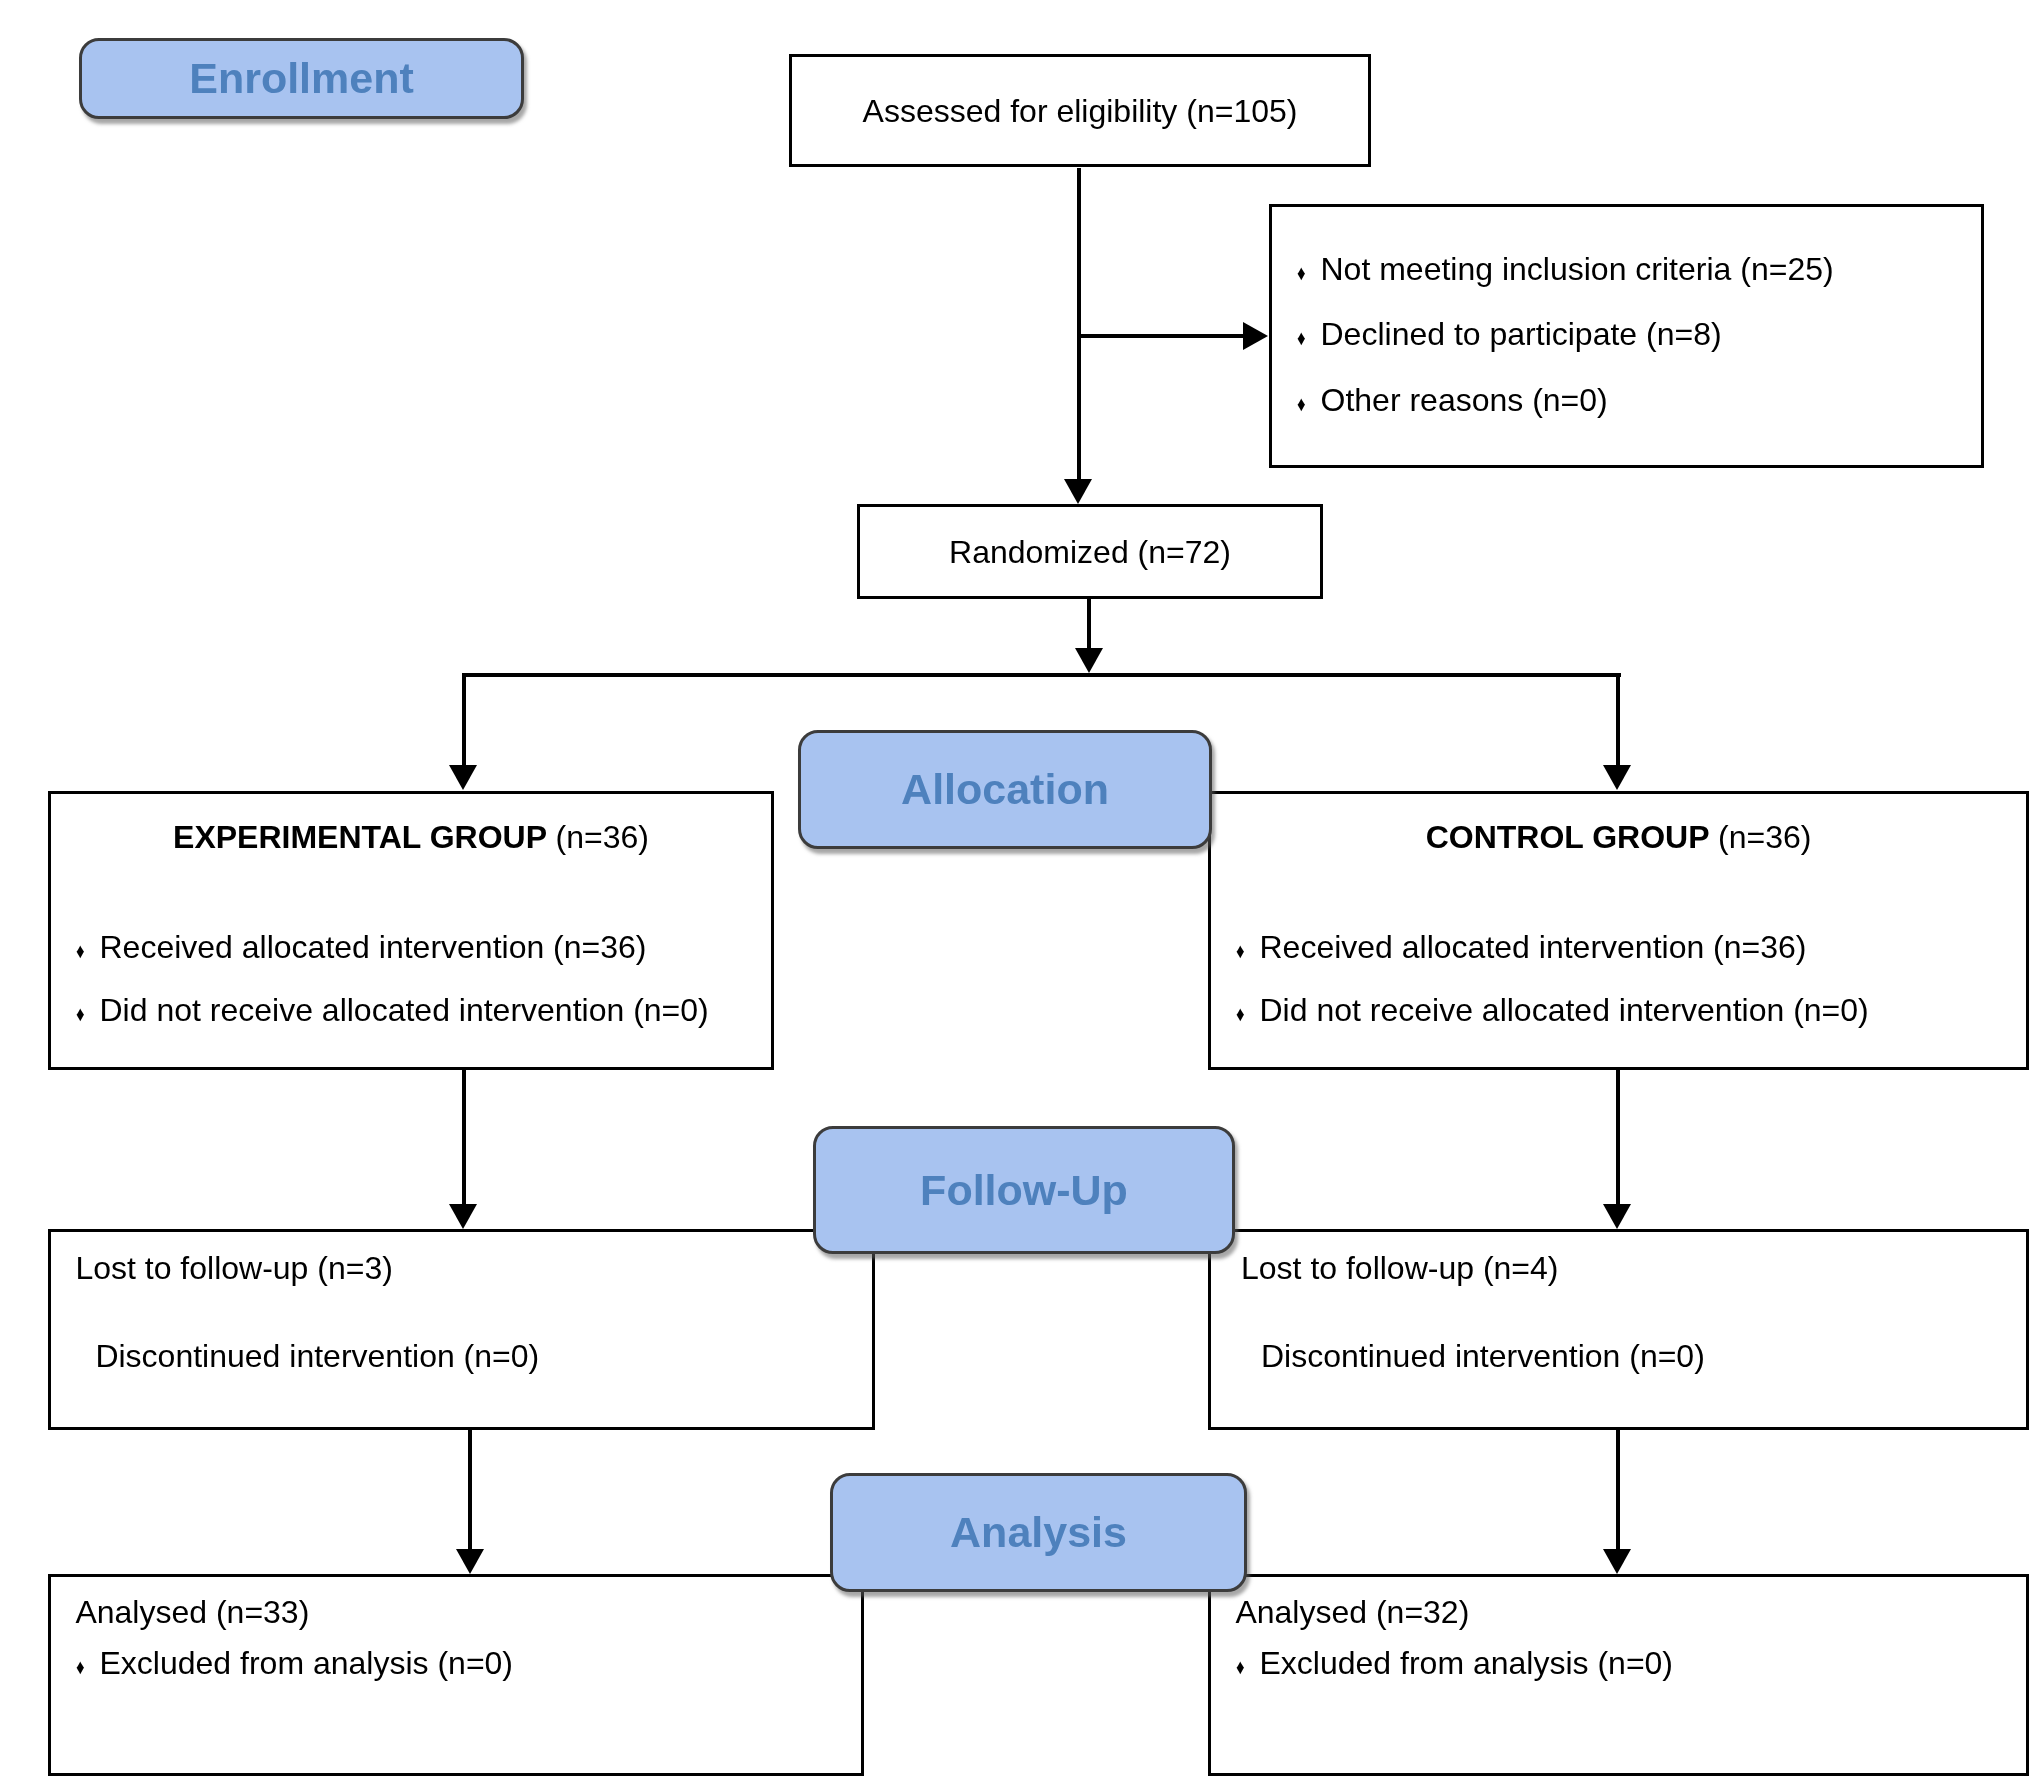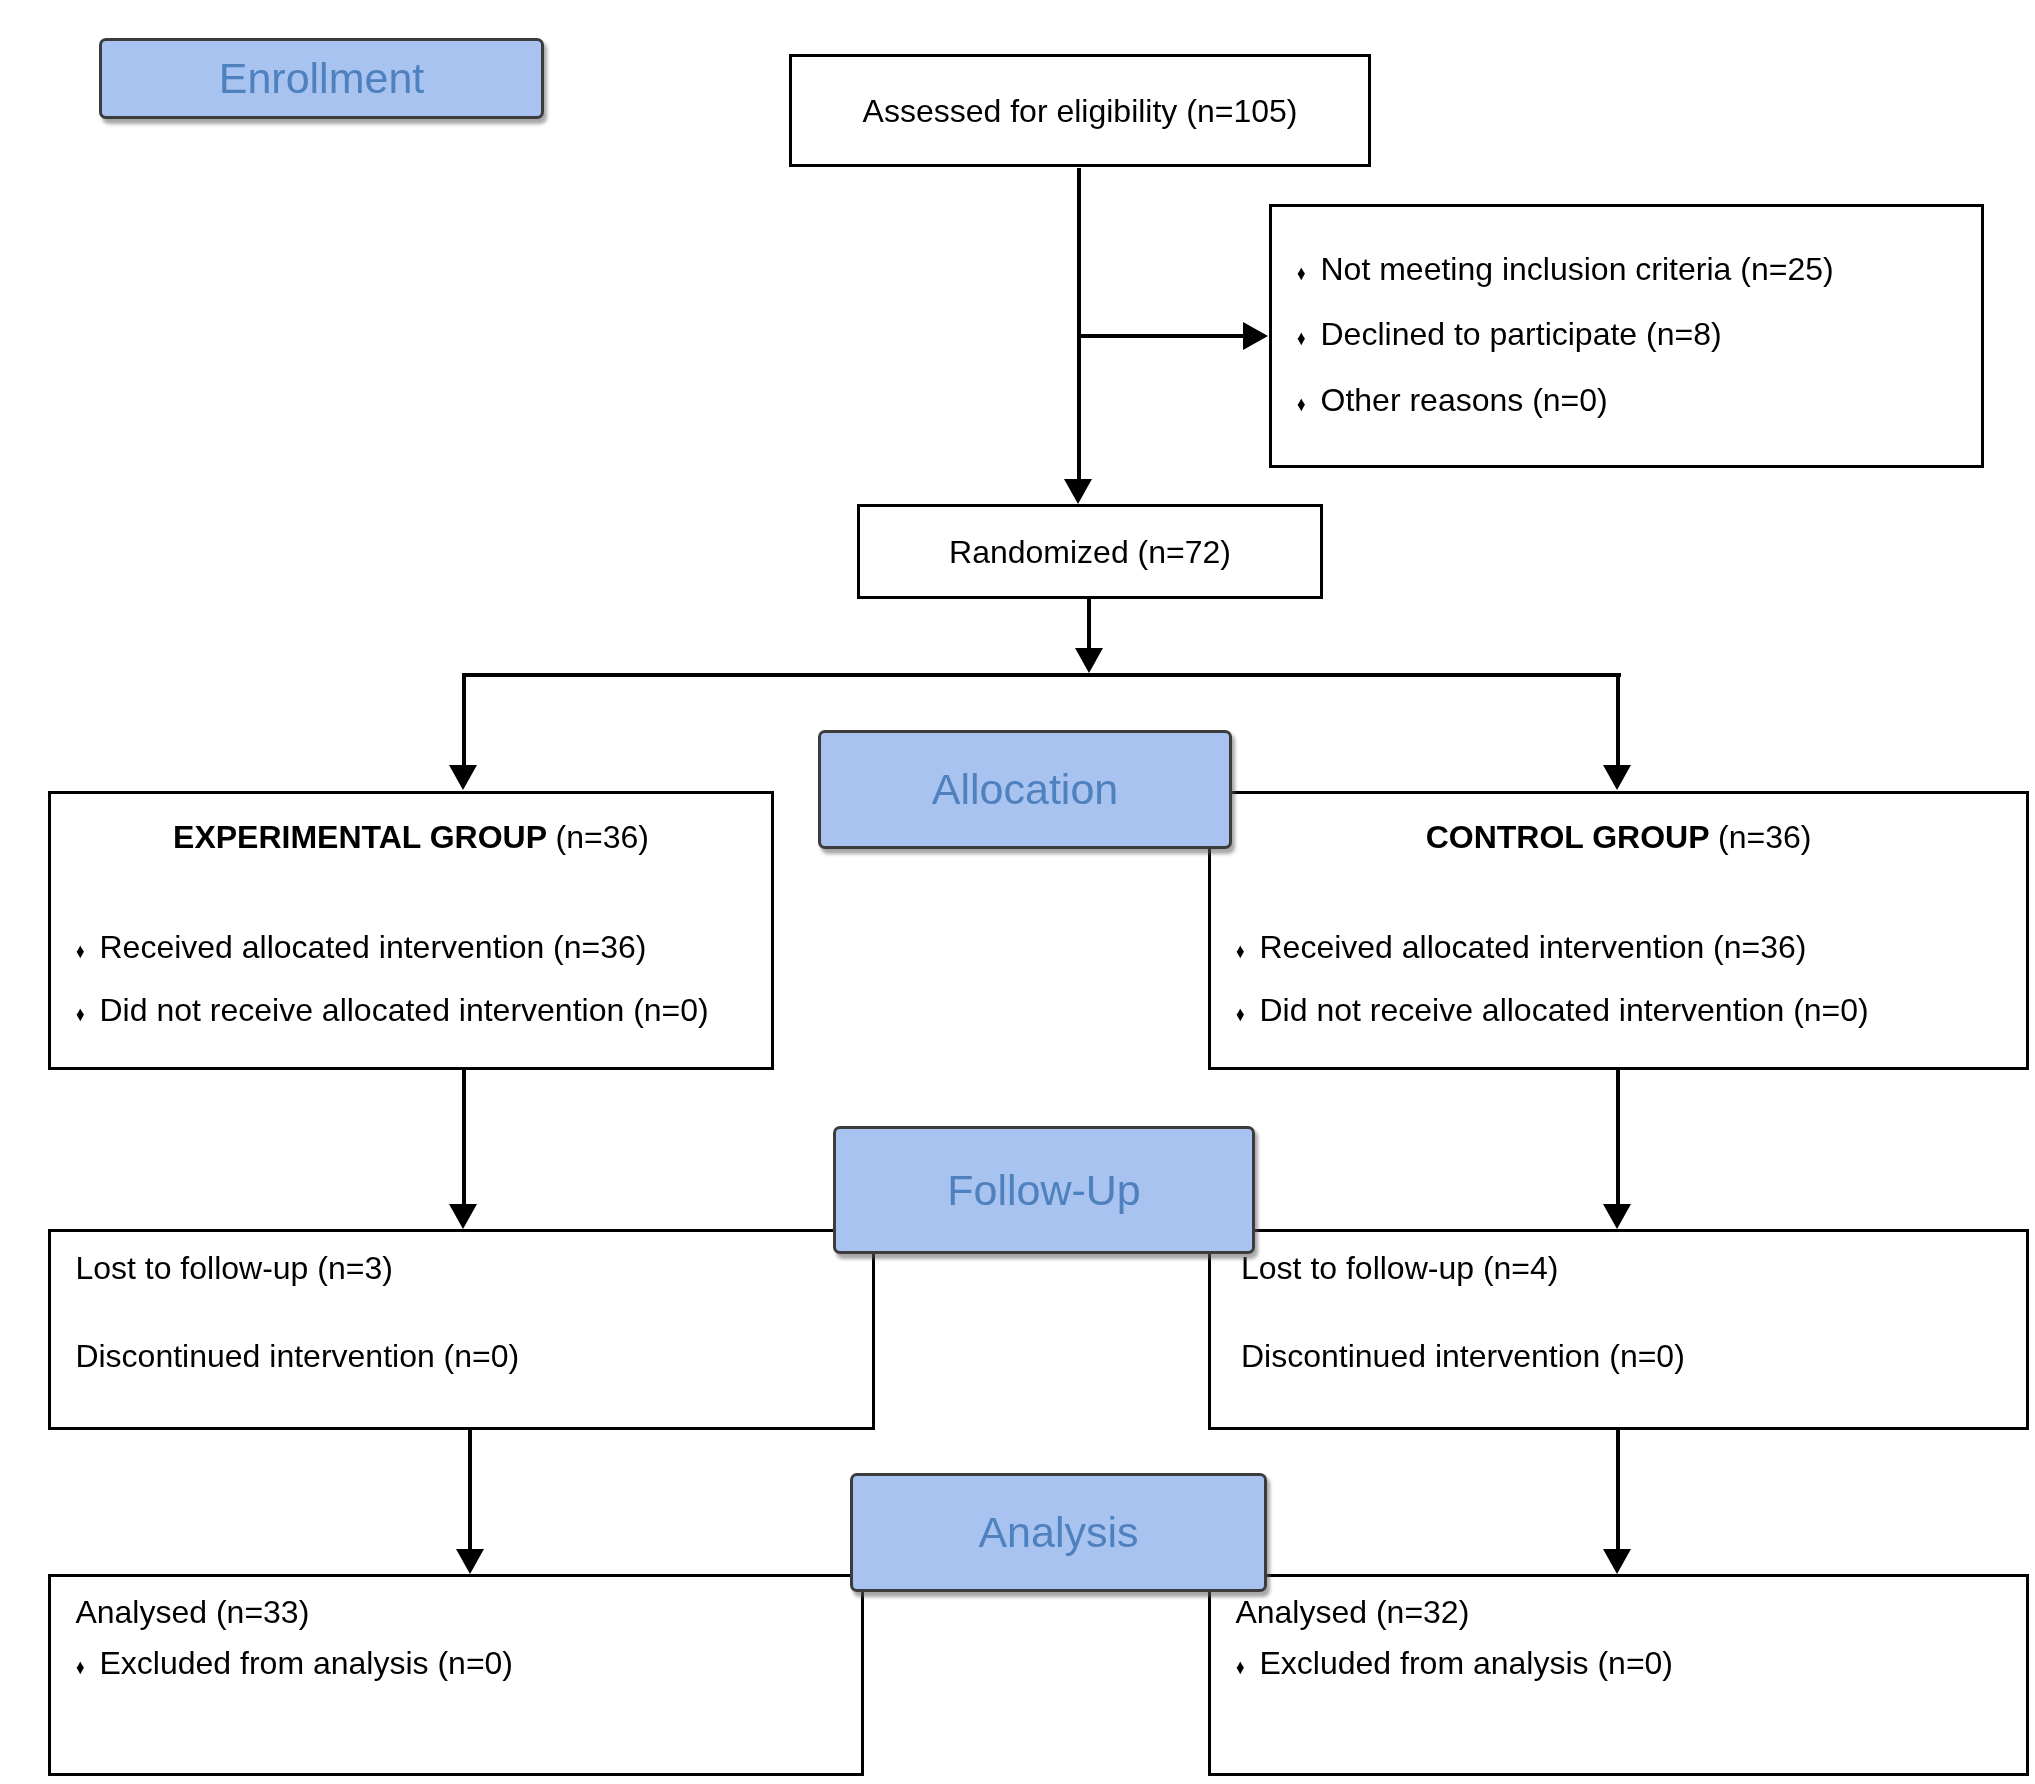--- a/index.html
+++ b/index.html
@@ -9,45 +9,45 @@
   }
   
   .fbox{
     position:absolute;background:#ffffff;border:3.7px solid #000;
     box-sizing:border-box;z-index:2;font-size:32px;line-height:38px;
   }
   .fbox.centered{display:flex;align-items:center;justify-content:center;text-align:center;}
   .pad{padding:25.6px 27px;box-sizing:border-box;}
   
   .pill{
-    position:absolute;background:#a8c3f0;border:3.7px solid #3c3c3c;border-radius:7px;
+    position:absolute;background:#a8c3f0;border:3.7px solid #3c3c3c;border-radius:20px;
     box-shadow:3px 4.3px 3.7px rgba(95,95,95,0.55);
     display:flex;align-items:center;justify-content:center;
-    font-weight:normal;font-size:43px;color:#4e81bd;z-index:5;box-sizing:border-box;margin-left:20px;
+    font-weight:bold;font-size:43px;color:#4e81bd;z-index:5;box-sizing:border-box;
   }
   
   .vline,.hline{position:absolute;background:#000;z-index:1;}
   
   .arr-down{
     position:absolute;width:0;height:0;z-index:3;
     border-left:14.6px solid transparent;border-right:14.6px solid transparent;
     border-top:25.6px solid #000;
   }
   .arr-right{
     position:absolute;width:0;height:0;z-index:3;
     border-top:14.6px solid transparent;border-bottom:14.6px solid transparent;
     border-left:25.6px solid #000;
   }
   .gtitle{text-align:center;margin-bottom:72px;}
   .gtitle .bold{font-weight:bold;margin-right:8.5px;}
   .bline{display:flex;align-items:baseline;margin-top:13.4px;}
   .bline .diamond{font-size:21px;margin-right:13.4px;transform:scaleX(.8);}
   .excl .bline{margin-top:13.4px;line-height:49px;}
   .excl .title{margin-bottom:9.7px;}
-  .fu-line2{margin-top:50px;}
+  .fu-line2{margin-top:50px;margin-left:20px;}
 </style>
 </head>
 <body>
 
 <div class="canvas">
 
   <div class="vline" style="left:1077px;top:168px;width:3.7px;height:313px;"></div>
   <div class="arr-down" style="left:1064px;top:479px;"></div>
 
   <div class="hline" style="left:1078px;top:334px;width:166px;height:3.7px;"></div>

